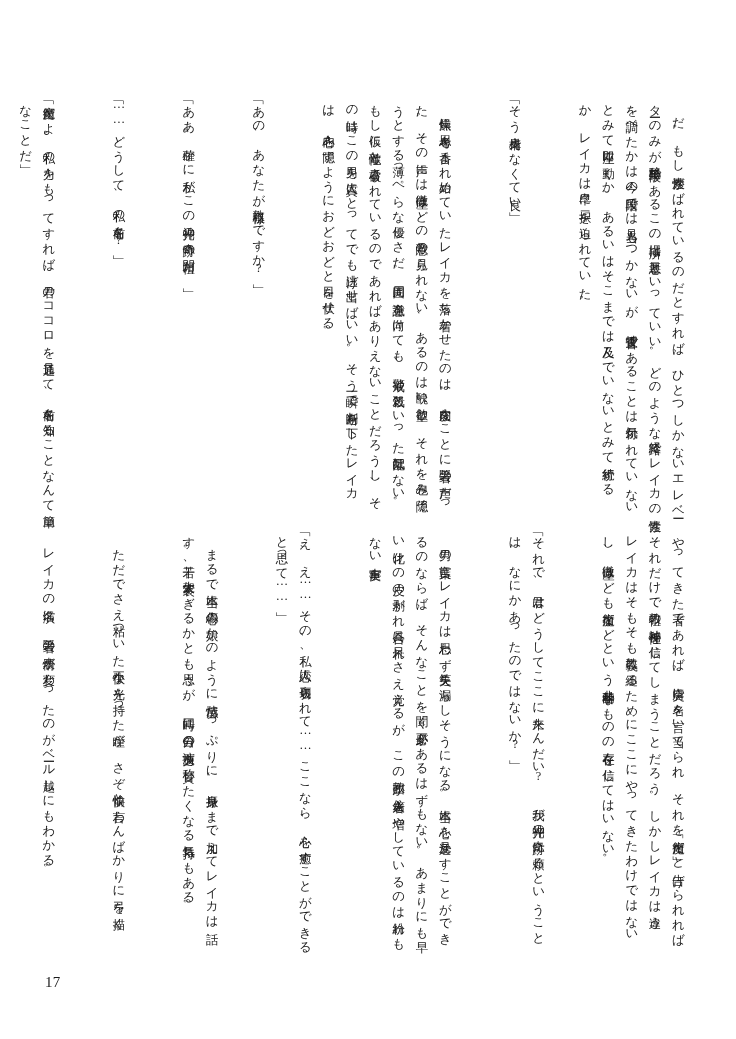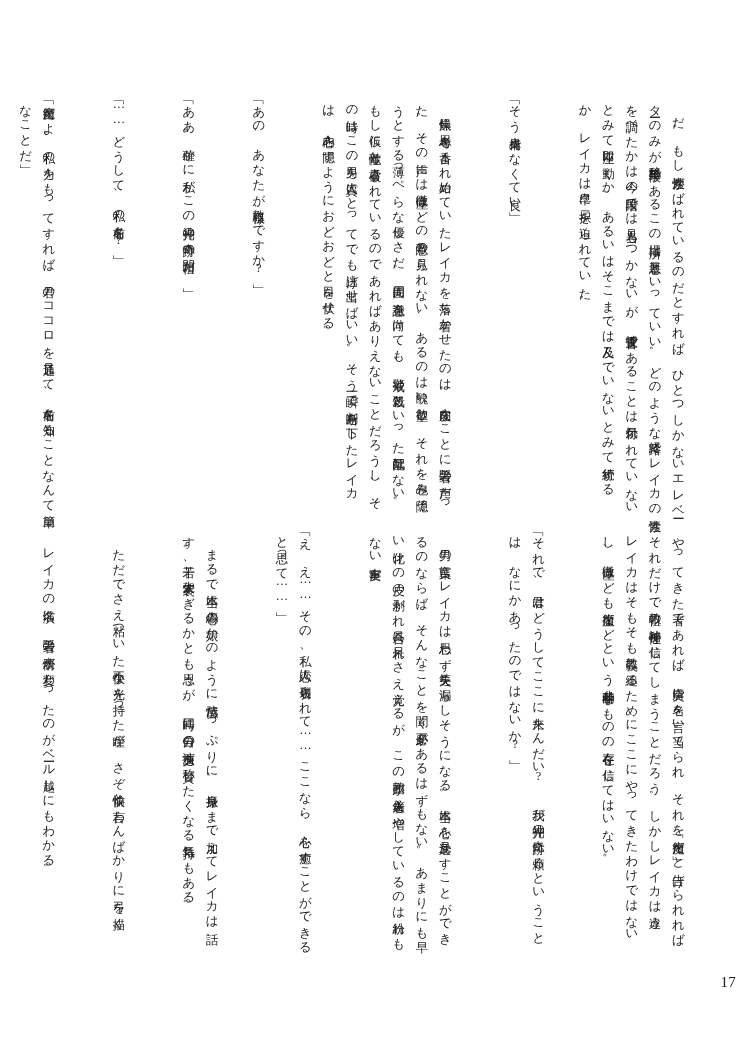--- a/index.html
+++ b/index.html
@@ -67,25 +67,26 @@
 
   .indent {
     text-indent: 1em;
   }
 
   .page-number {
     position: absolute;
     left: 0;
     right: 0;
     bottom: 48px;
-    text-align: right;
+    text-align: left;
     font-size: 15px;
     color: #1a1a1a;
     font-family: "Liberation Serif", "DejaVu Serif", serif;
     letter-spacing: 0.02em;
+    padding-left: 45px;
   }
 </style>
 </head>
 <body>
 
 <div class="page">
 
   <div class="column-block" id="block-upper">
     <div class="vtext">
       <p class="indent">だ。もし素性がばれているのだとすれば、ひとつしかないエレベーターのみが移動手段であるこの場所は最悪といっていい。どのような経路でレイカの素性を調べたかは今の段階では見当もつかないが、捜査官であることは気付かれていないとみて即座に動くか、あるいはそこまでは及んでいないとみて続行するか。レイカは早々に二択を迫られていた。</p>

